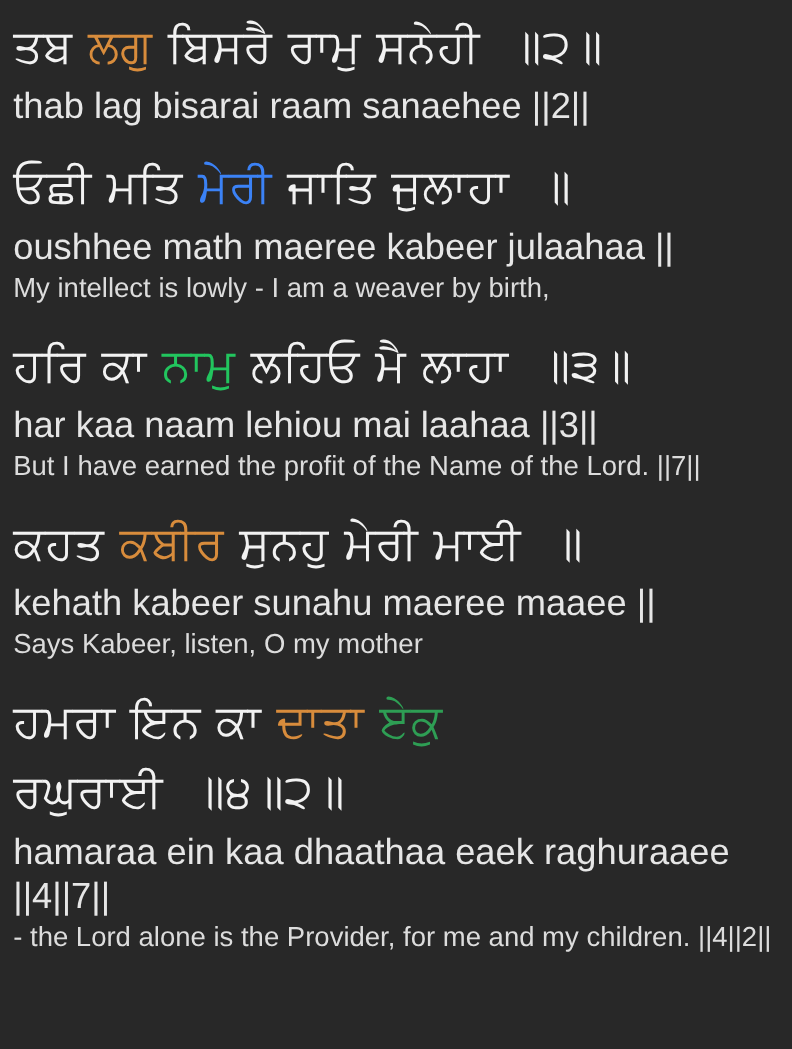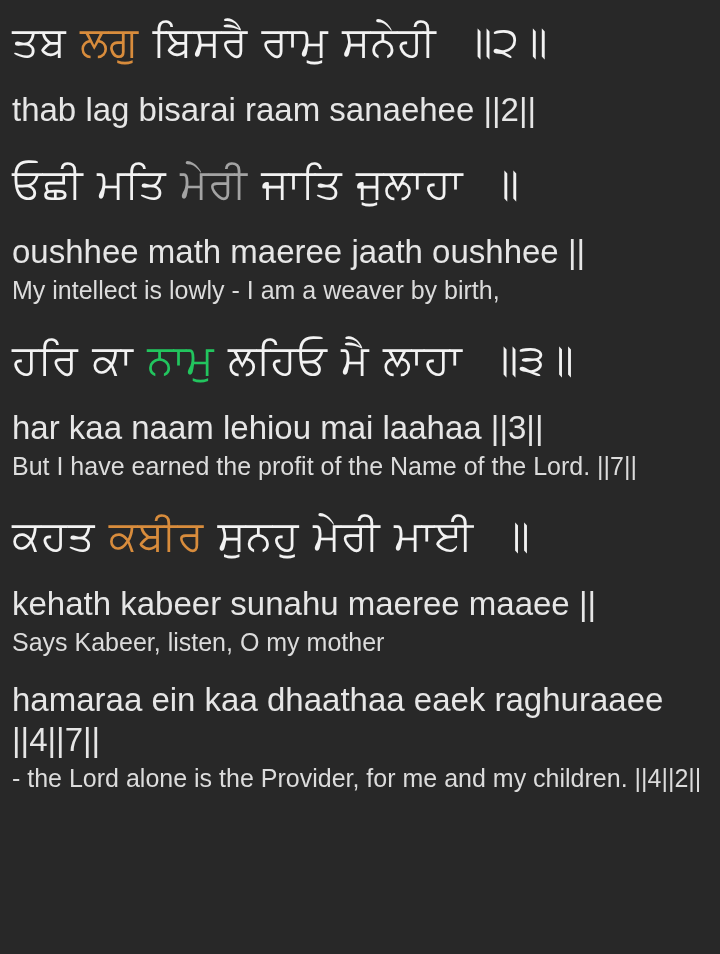--- a/index.html
+++ b/index.html
@@ -23,56 +23,57 @@
     font-size: 42px;
     line-height: 64px;
     color: var(--gurmukhi, #f2f2f2);
     letter-spacing: 0.5px;
     white-space: pre-wrap;
   }
   .gurmukhi .line { display: block; }
   .translit {
     font-size: 33px;
     line-height: 40px;
-    margin-top: 16px;
+    margin-top: 2px;
     color: var(--translit, #e6e6e6);
   }
   .translation {
     font-size: 25px;
     line-height: 31px;
     margin-top: 3px;
     color: var(--translation, #dcdcdc);
   }
 </style>
 </head>
 <body style="--bg: #282828; --gurmukhi: #f2f2f2; --translit: #e6e6e6; --translation: #dcdcdc;">
 
 <div class="page">
 
   <article class="block">
     <div class="gurmukhi"><span class="line"><span>ਤਬ </span><span style="color: rgb(216, 140, 60);">ਲਗੁ</span><span> ਬਿਸਰੈ ਰਾਮੁ ਸਨੇਹੀ  ॥੨॥</span></span></div>
     <div class="translit">thab lag bisarai raam sanaehee ||2||</div>
   </article>
 
   <article class="block">
-    <div class="gurmukhi"><span class="line"><span>ਓਛੀ ਮਤਿ </span><span style="color: #a3a3a3;">ਮੇਰੀ</span><span> ਜਾਤਿ ਜੁਲਾਹਾ  ॥</span></span></div>
-    <div class="translit">oushhee math maeree jaath oushhee ||</div>
+    <div class="gurmukhi"><span class="line"><span>ਓਛੀ ਮਤਿ </span><span style="color: #3b82f6;">ਮੇਰੀ</span><span> ਜਾਤਿ ਜੁਲਾਹਾ  ॥</span></span></div>
+    <div class="translit">oushhee math maeree kabeer julaahaa ||</div>
     <div class="translation">My intellect is lowly - I am a weaver by birth,</div>
   </article>
 
   <article class="block">
     <div class="gurmukhi"><span class="line"><span>ਹਰਿ ਕਾ </span><span style="color: #22c55e;">ਨਾਮੁ</span><span> ਲਹਿਓ ਮੈ ਲਾਹਾ  ॥੩॥</span></span></div>
     <div class="translit">har kaa naam lehiou mai laahaa ||3||</div>
     <div class="translation">But I have earned the profit of the Name of the Lord. ||7||</div>
   </article>
 
   <article class="block">
     <div class="gurmukhi"><span class="line"><span>ਕਹਤ </span><span style="color: rgb(216, 140, 60);">ਕਬੀਰ</span><span> ਸੁਨਹੁ ਮੇਰੀ ਮਾਈ  ॥</span></span></div>
     <div class="translit">kehath kabeer sunahu maeree maaee ||</div>
     <div class="translation">Says Kabeer, listen, O my mother</div>
   </article>
 
   <article class="block">
+    <div class="gurmukhi"><span class="line"><span>ਹਮਰਾ ਇਨ ਕਾ </span><span style="color: rgb(216, 140, 60);">ਦਾਤਾ</span><span> </span><span style="color: rgb(46, 158, 84);">ਏਕੁ</span></span><span class="line"><span>ਰਘੁਰਾਈ  ॥੪॥੨॥</span></span></div>
     <div class="translit">hamaraa ein kaa dhaathaa eaek raghuraaee ||4||7||</div>
     <div class="translation">- the Lord alone is the Provider, for me and my children. ||4||2||</div>
   </article>
 
 </div>
 
 </body></html>

